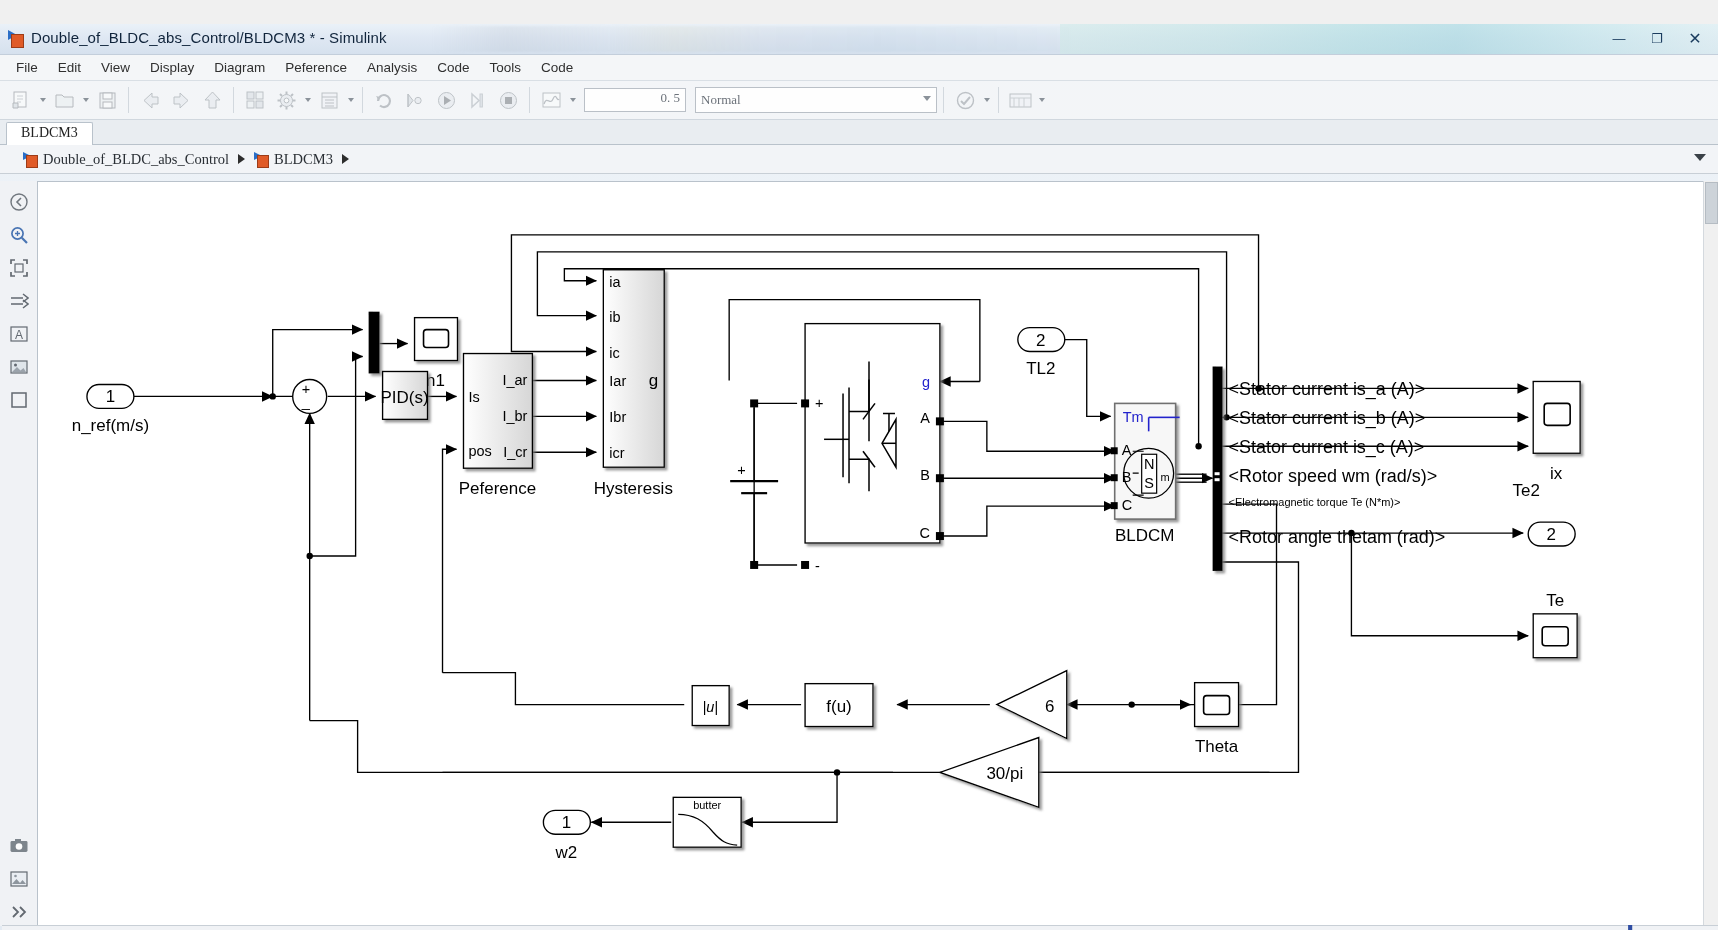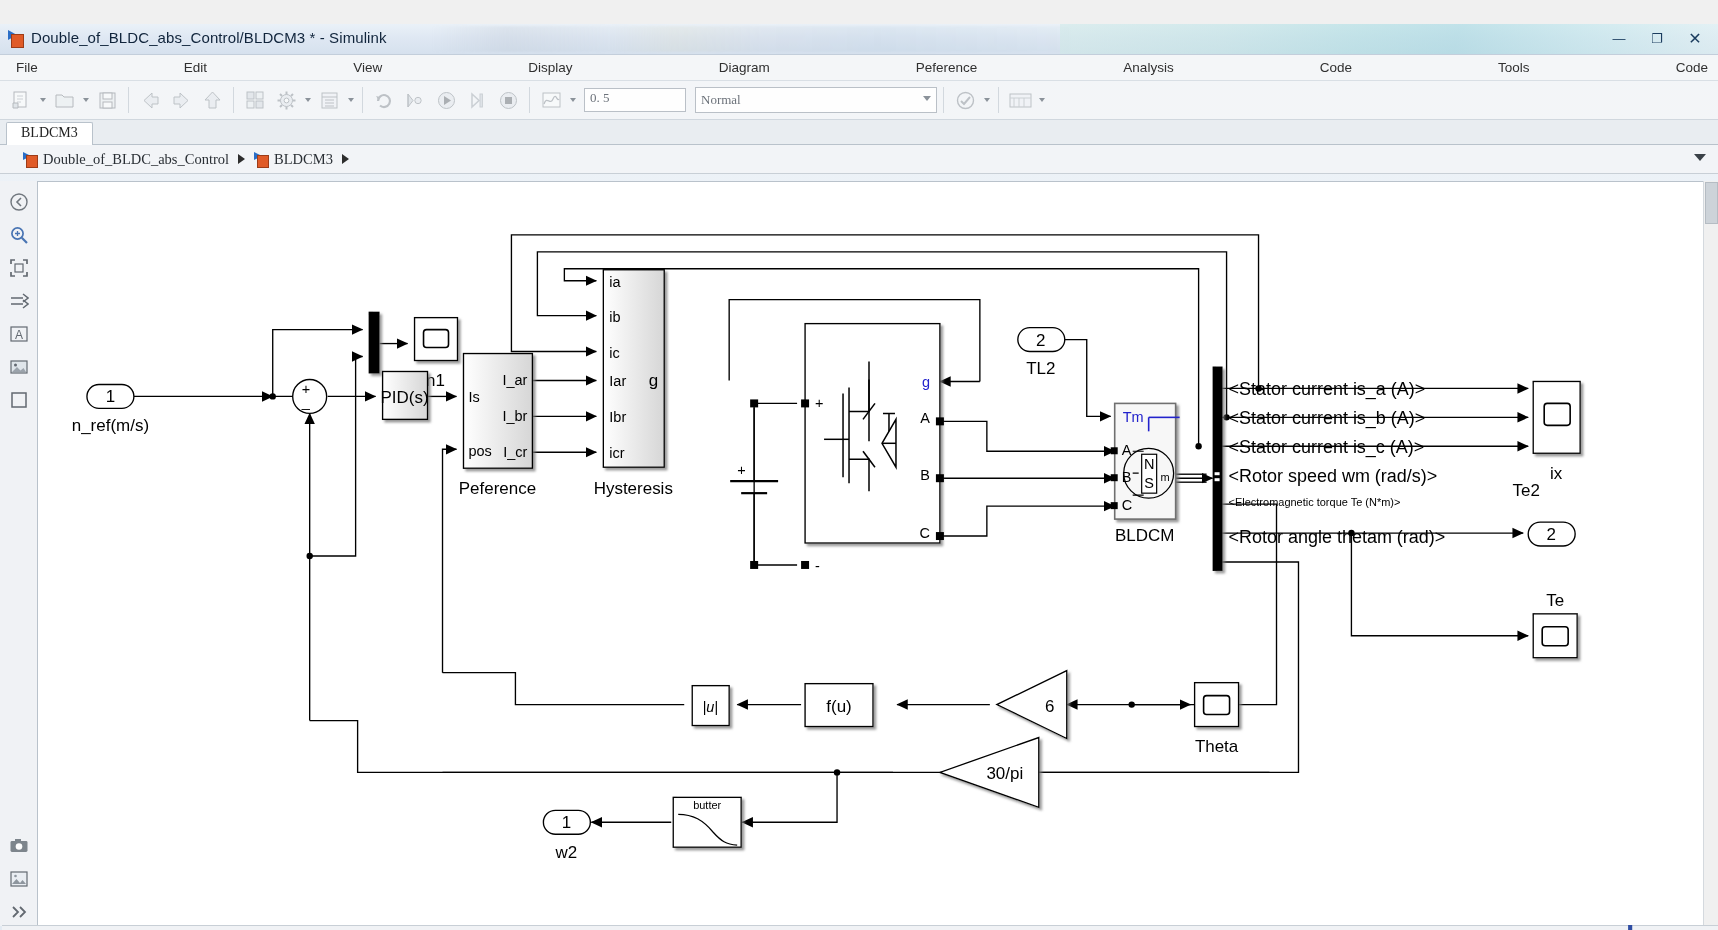--- a/index.html
+++ b/index.html
@@ -25,25 +25,25 @@
       filter:blur(1.2px);}
   #title-ghost2{position:absolute;left:1060px;top:0;width:660px;height:30px;opacity:.55;
       background:linear-gradient(100deg,#cfe9e6 0%,#bfe3e2 25%,#a9dcde 45%,#9fd6dd 60%,#bfe6e9 80%,#dff1f2 100%);}
   #wbtns{position:absolute;right:6px;top:3px;display:flex;gap:4px;}
   .wbtn{width:34px;height:22px;position:relative;}
   .wbtn i{position:absolute;left:50%;top:50%;transform:translate(-50%,-50%);
       font-style:normal;color:#1b3c5e;font-size:13px;}
   .wbtn.close i{font-size:16px;}
   
   #menubar{height:25px;background:#f4f6f8;border-bottom:1px solid #d9dfe5;display:flex;
-      align-items:center;padding-left:6px;justify-content:space-between;}
+      align-items:center;padding-left:6px;}
   .menu-item{padding:3px 10px;font-size:13.5px;color:#303030;cursor:default;}
   
   #toolbar{height:38px;background:#f4f6f8;border-bottom:1px solid #d0d7de;
-      display:flex;align-items:center;padding-left:6px;gap:1px;opacity:.98;}
+      display:flex;align-items:center;padding-left:6px;gap:1px;opacity:.98;text-align:right;}
   .tb{width:30px;height:30px;position:relative;display:flex;align-items:center;justify-content:center;}
   .tb svg{opacity:.45;}
   .tbsep{width:1px;height:26px;background:#d2d8de;margin:0 5px;}
   .tbarrow{width:11px;height:30px;display:flex;align-items:center;justify-content:center;}
   .tbarrow:after{content:"";border-left:3.5px solid transparent;border-right:3.5px solid transparent;
       border-top:4px solid #8a9199;}
   #simtime{width:90px;height:20px;border:1px solid #b9c0c7;background:#fff;color:#6a7078;
       font-size:13px;font-family:"Liberation Serif",serif;padding:1px 5px;margin-left:5px;}
   #simmode{width:230px;height:22px;border:1px solid #b9c0c7;background:#fff;color:#6a7078;
       font-size:13px;font-family:"Liberation Serif",serif;padding:1px 5px;margin-left:8px;

